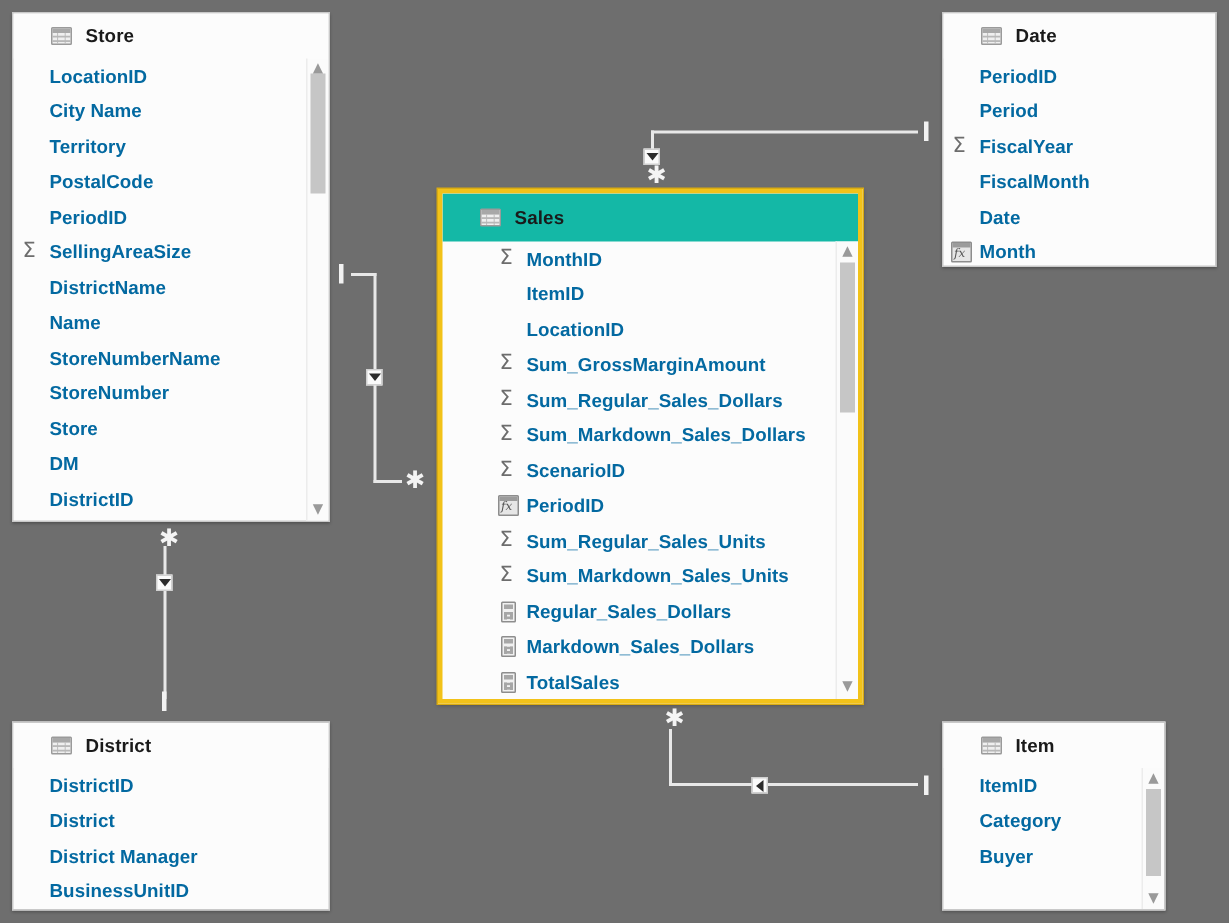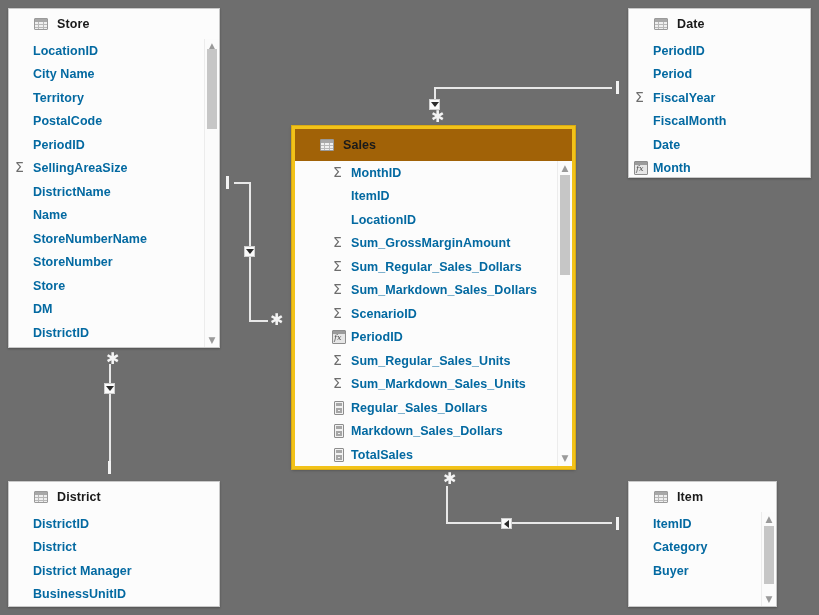--- a/index.html
+++ b/index.html
@@ -30,21 +30,21 @@
   }
   .tbl-head {
     display: flex;
     align-items: center;
     height: 30px;
     padding-left: 25px;
     background: #fcfcfc;
     box-sizing: border-box;
   }
   .tbl.selected .tbl-head {
-    background: #a16207;
+    background: #14b8a6;
     height: 32px;
   }
   .tbl-title {
     font-size: 12.5px;
     font-weight: bold;
     color: #1a1a1a;
     margin-left: 9px;
     letter-spacing: .1px;
   }
   .tbl-body {

